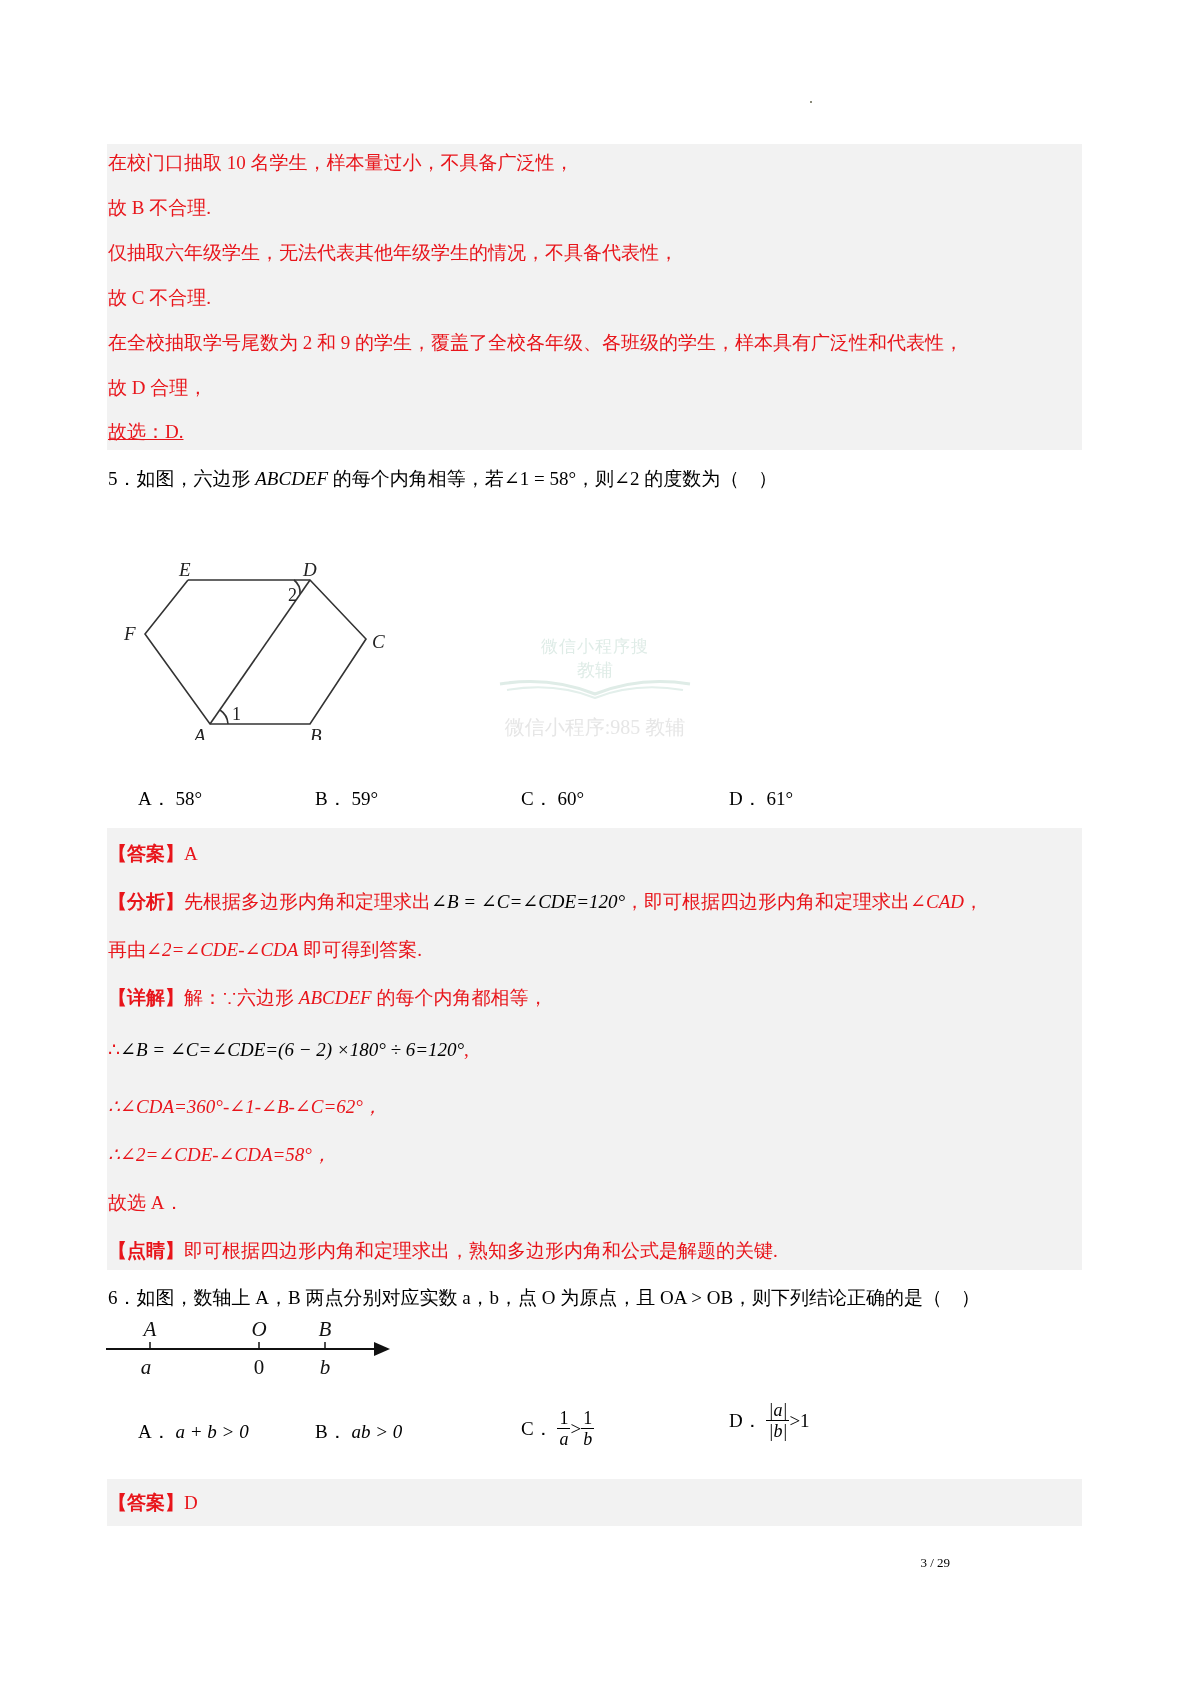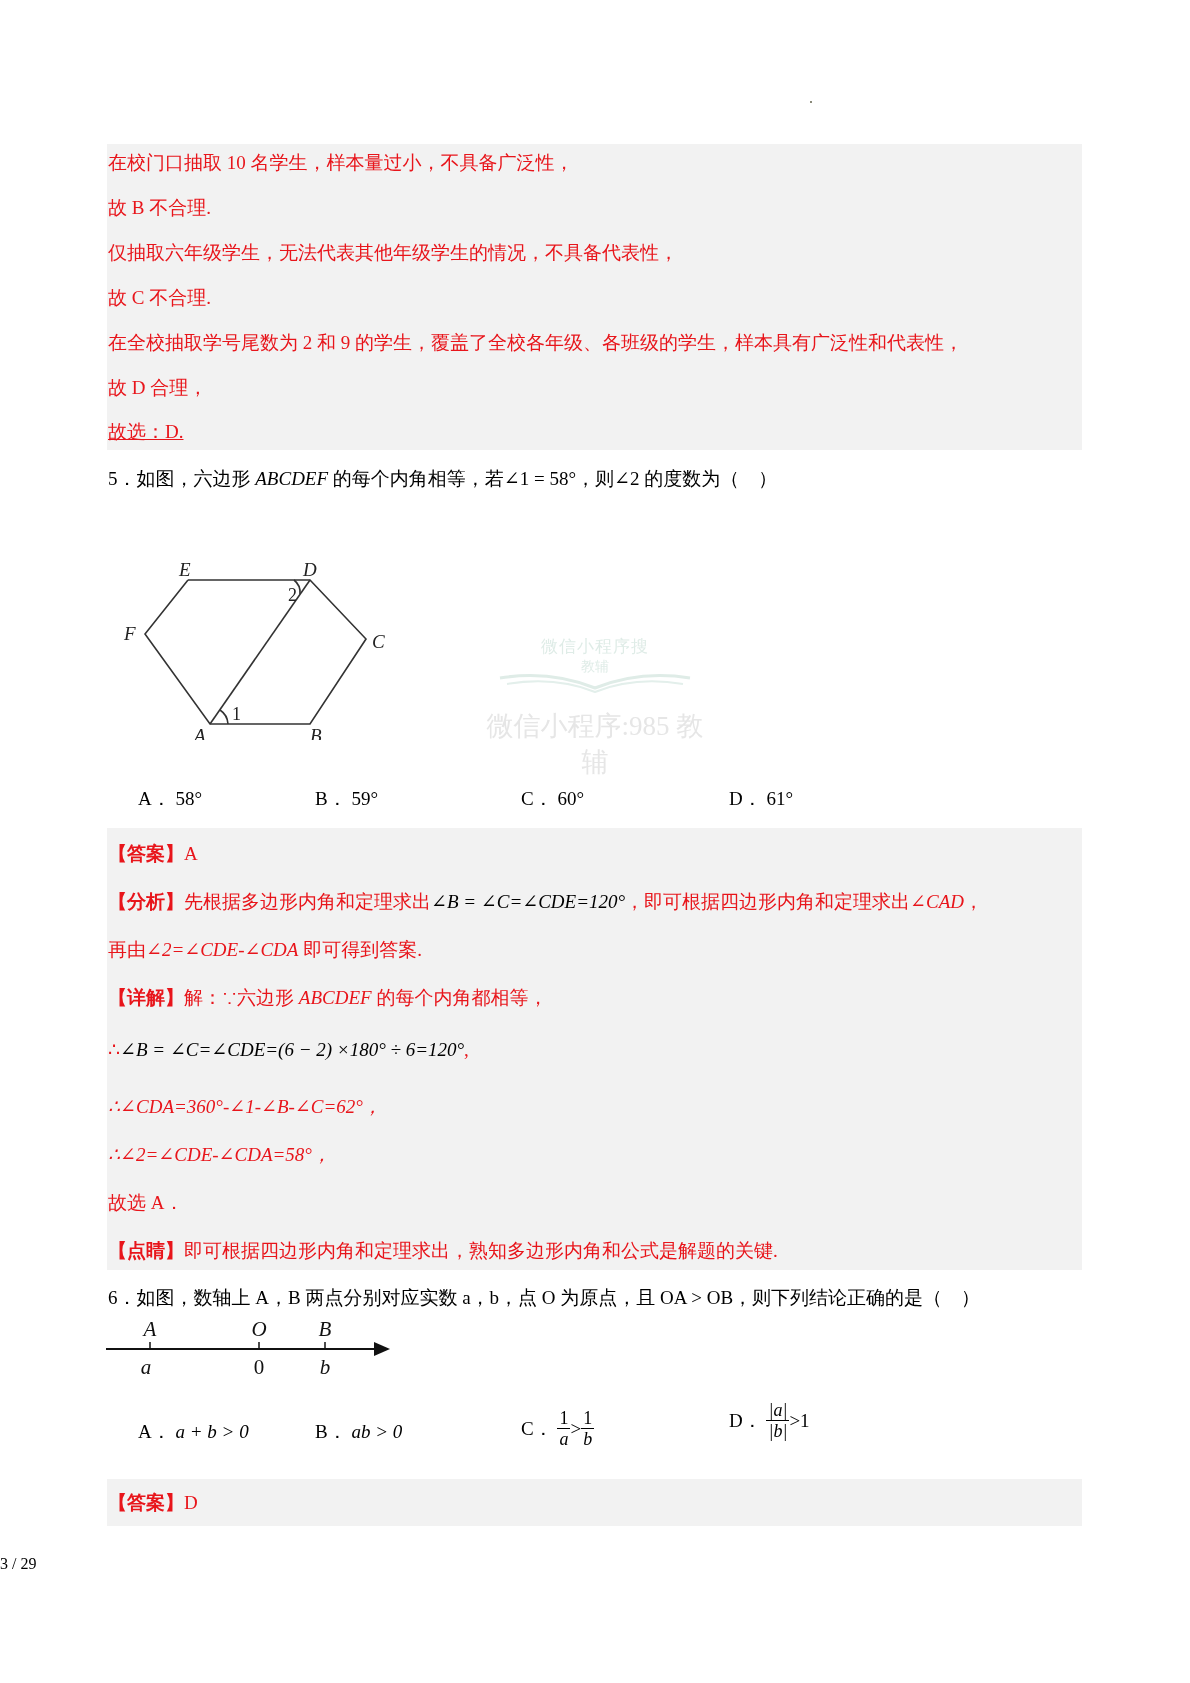--- a/index.html
+++ b/index.html
@@ -10,23 +10,23 @@
   .red { color:#e8151b; }
   .bracket { color:#e8151b; font-weight:bold; }
   .it { font-style:italic; }
   .opt { position:absolute; font-size:19px; line-height:24px; white-space:nowrap; }
   .frac { display:inline-block; vertical-align:middle; text-align:center; font-size:18px; line-height:20px; }
   .frac .num { display:block; border-bottom:1px solid #000; padding:0 2px; }
   .frac .den { display:block; font-style:italic; }
   .watermark { position:absolute; left:480px; top:635px; width:230px; text-align:center; color:#dfece7; }
   .wm-top { font-size:17px; letter-spacing:1px; }
   .wm-num { font-size:52px; font-style:italic; font-weight:bold; line-height:46px; color:#e3efeb; }
-  .wm-sub { font-size:14px; }
-  .wm-bottom { font-size:27px; color:#e6e6e6; margin-top:14px; }
-  .pagenum { position:absolute; left:0; width:950px; top:1555px; text-align:left; font-size:16px; }
+  .wm-sub { font-size:18px; }
+  .wm-bottom { font-size:20px; color:#e6e6e6; margin-top:14px; }
+  .pagenum { position:absolute; left:0; width:950px; top:1555px; text-align:right; font-size:13px; }
 </style>
 </head>
 <body>
 
 <div class="dot"></div>
 
 <div class="gray" style="top:144px;height:306px;"></div>
 <div class="line red" style="top:151px;">在校门口抽取 10 名学生，样本量过小，不具备广泛性，</div>
 <div class="line red" style="top:196px;">故 B 不合理.</div>
 <div class="line red" style="top:241px;">仅抽取六年级学生，无法代表其他年级学生的情况，不具备代表性，</div>

